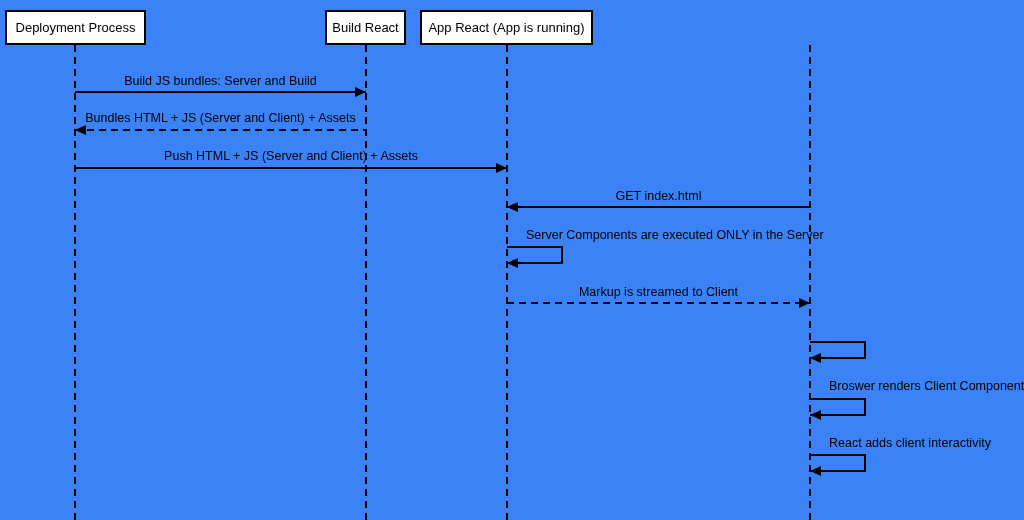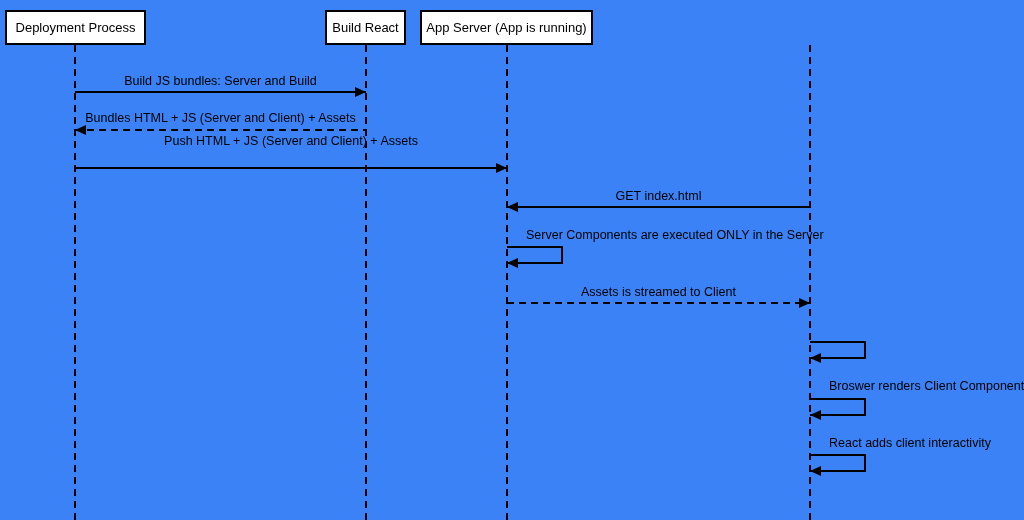--- a/index.html
+++ b/index.html
@@ -88,44 +88,44 @@
   <div class="lifeline" style="left:506px"></div>
   <div class="lifeline" style="left:809px"></div>
 
   <div class="actor" style="left:5px;width:141px">
     <span>Deployment Process</span>
   </div>
   <div class="actor" style="left:325px;width:81px">
     <span>Build React</span>
   </div>
   <div class="actor" style="left:420px;width:173px">
-    <span>App Server (App is running)</span>
+    <span>App React (App is running)</span>
   </div>
 
   <div class="msg-label" style="left:75px;width:291px;top:74px">Build JS bundles: Server and Build</div>
   <div class="msg-line" style="left:75px;width:291px;top:91px"></div>
   <div class="arrowhead right" style="left:355px;top:87px"></div>
 
   <div class="msg-label" style="left:75px;width:291px;top:111px">Bundles HTML + JS (Server and Client) + Assets</div>
   <div class="msg-line dashed" style="left:75px;width:291px;top:129px"></div>
   <div class="arrowhead left" style="left:75px;top:125px"></div>
 
-  <div class="msg-label" style="left:75px;width:432px;top:134px">Push HTML + JS (Server and Client) + Assets</div>
+  <div class="msg-label" style="left:75px;width:432px;top:149px">Push HTML + JS (Server and Client) + Assets</div>
   <div class="msg-line" style="left:75px;width:432px;top:167px"></div>
   <div class="arrowhead right" style="left:496px;top:163px"></div>
 
   <div class="msg-label" style="left:507px;width:303px;top:189px">GET index.html</div>
   <div class="msg-line" style="left:507px;width:303px;top:206px"></div>
   <div class="arrowhead left" style="left:507px;top:202px"></div>
 
   <div class="msg-label self" style="left:526px;top:228px">Server Components are executed ONLY in the Server</div>
   <div class="self-loop" style="left:507px;top:246px"></div>
   <div class="arrowhead left" style="left:507px;top:258px"></div>
 
-  <div class="msg-label" style="left:507px;width:303px;top:285px">Assets is streamed to Client</div>
+  <div class="msg-label" style="left:507px;width:303px;top:285px">Markup is streamed to Client</div>
   <div class="msg-line dashed" style="left:507px;width:303px;top:302px"></div>
   <div class="arrowhead right" style="left:799px;top:298px"></div>
 
   <div class="self-loop" style="left:810px;top:341px"></div>
   <div class="arrowhead left" style="left:810px;top:353px"></div>
 
   <div class="msg-label self" style="left:829px;top:379px">Broswer renders Client Components</div>
   <div class="self-loop" style="left:810px;top:398px"></div>
   <div class="arrowhead left" style="left:810px;top:410px"></div>
 

